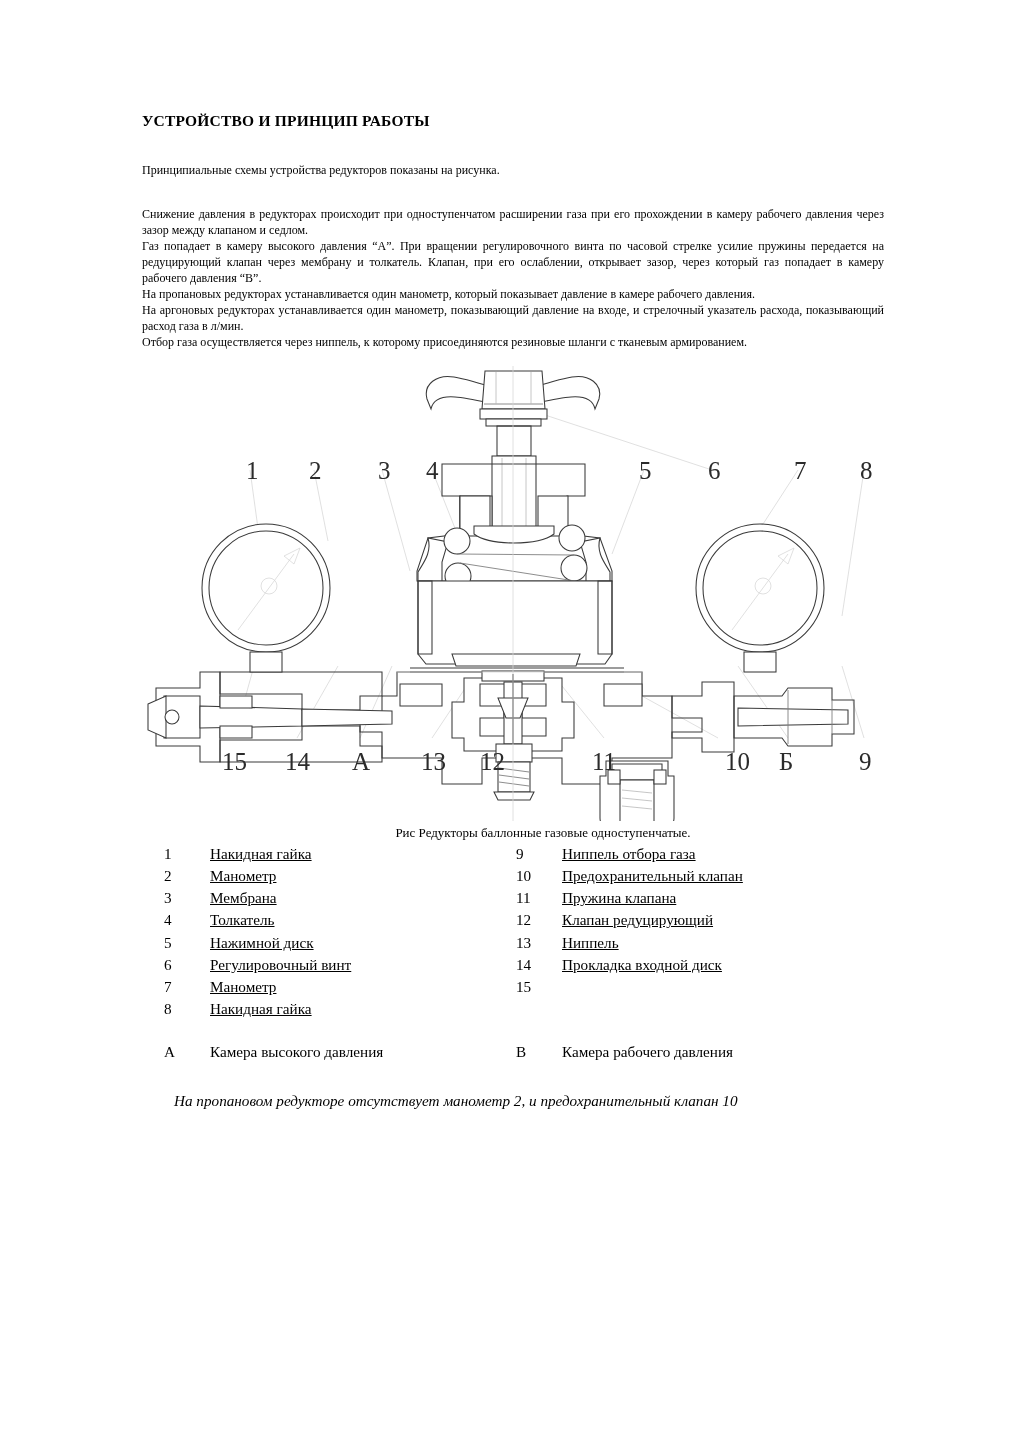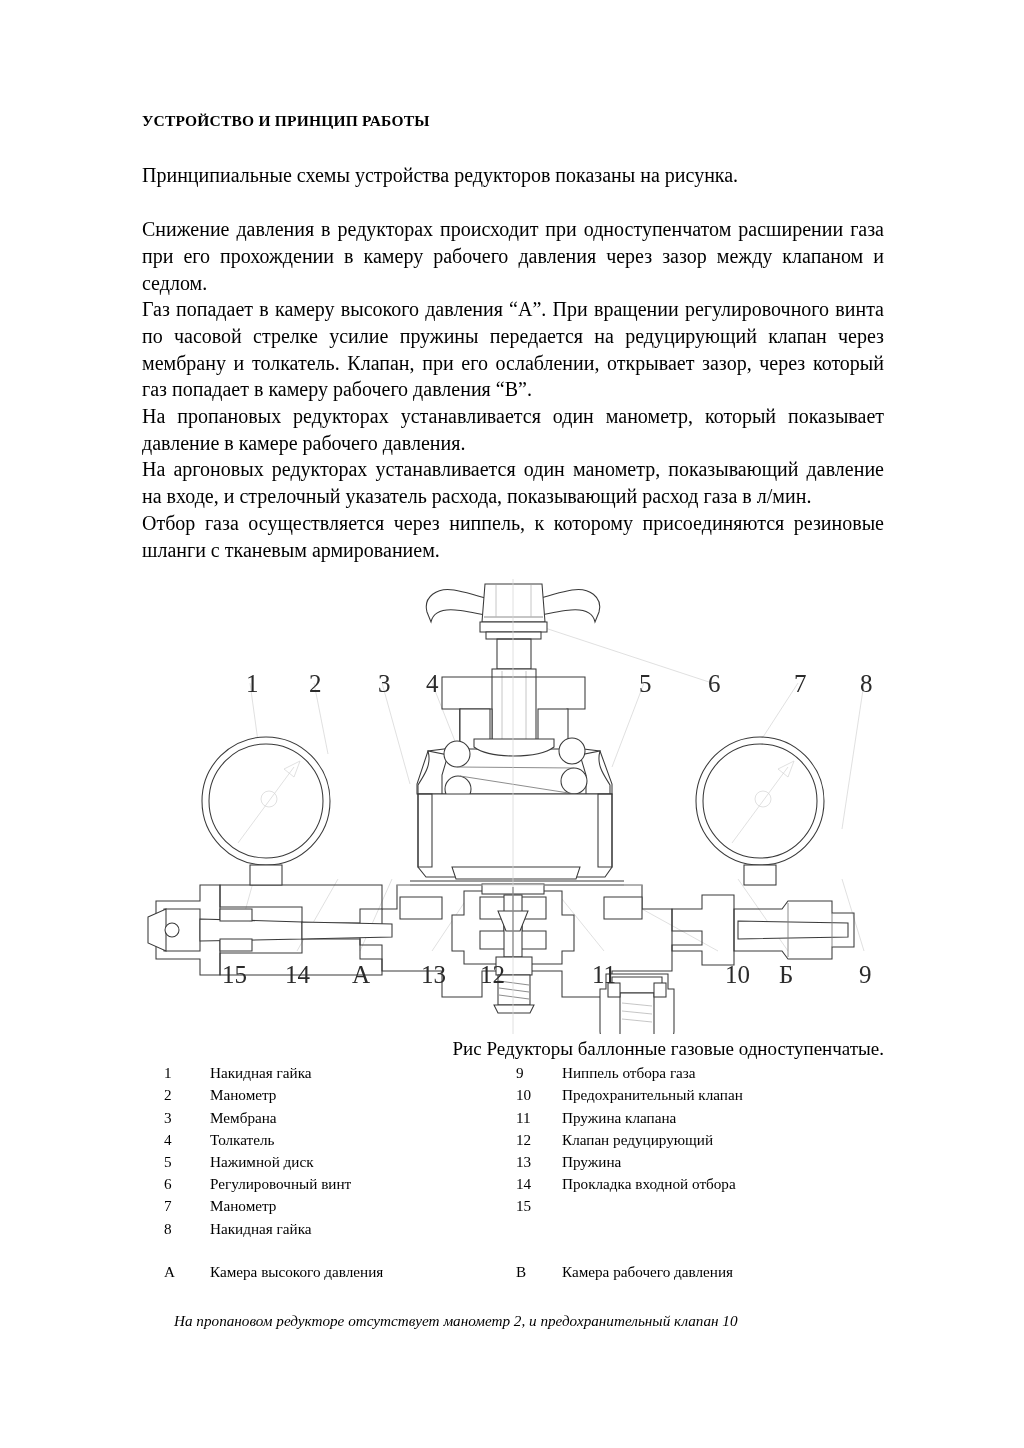--- a/index.html
+++ b/index.html
@@ -30,21 +30,21 @@
 
   h1.doc-title {
     font-size: 15.5px;
     font-weight: bold;
     letter-spacing: 0.2px;
     margin: 0 0 0 0;
     line-height: 1.2;
   }
 
   p.para {
-    font-size: 20px;
+    font-size: 12px;
     line-height: 1.335;
     margin: 0;
     text-align: justify;
     text-justify: inter-word;
     hyphens: none;
   }
   .gap-lg { height: 31px; }
   .gap-md { height: 28px; }
 
   
@@ -64,22 +64,22 @@
     position: absolute;
     font-family: "Liberation Serif", serif;
     font-size: 25px;
     color: #2b2b2b;
     line-height: 1;
     user-select: none;
   }
 
   
   .fig-caption {
-    text-align: right;
-    font-size: 19px;
+    text-align: center;
+    font-size: 13px;
     margin: 4px 0 2px 0;
     padding-left: 60px;
   }
 
   
   .legend {
     display: flex;
     font-size: 15.2px;
     line-height: 1.46;
     margin-top: 1px;
@@ -89,21 +89,21 @@
     flex: 0 0 auto;
   }
   .legend-col.left { width: 352px; padding-left: 22px; }
   .legend-col.right { width: 360px; }
   .legend-nums {
     width: 46px;
     text-align: left;
     flex: 0 0 46px;
   }
   .legend-nums.wide { width: 46px; }
-  .legend-labels { flex: 1 1 auto; }
+  .legend-labels { flex: 1 1 auto; text-decoration: underline; }
   .legend-nums div, .legend-labels div { white-space: nowrap; }
 
   .chambers {
     display: flex;
     font-size: 15.2px;
     margin-top: 21px;
     line-height: 1.46;
   }
   .chambers .c-left { width: 352px; padding-left: 22px; display: flex; }
   .chambers .c-right { width: 360px; display: flex; }
@@ -436,22 +436,22 @@
           <div>12</div>
           <div>13</div>
           <div>14</div>
           <div>15</div>
         </div>
         <div class="legend-labels">
           <div>Ниппель отбора газа</div>
           <div>Предохранительный клапан</div>
           <div>Пружина клапана</div>
           <div>Клапан редуцирующий</div>
-          <div>Пружина</div>
-          <div>Прокладка входной отбора</div>
+          <div>Ниппель</div>
+          <div>Прокладка входной диск</div>
         </div>
       </div>
     </div>
 
     <div class="chambers">
       <div class="c-left">
         <div class="c-key">А</div>
         <div>Камера высокого давления</div>
       </div>
       <div class="c-right">

